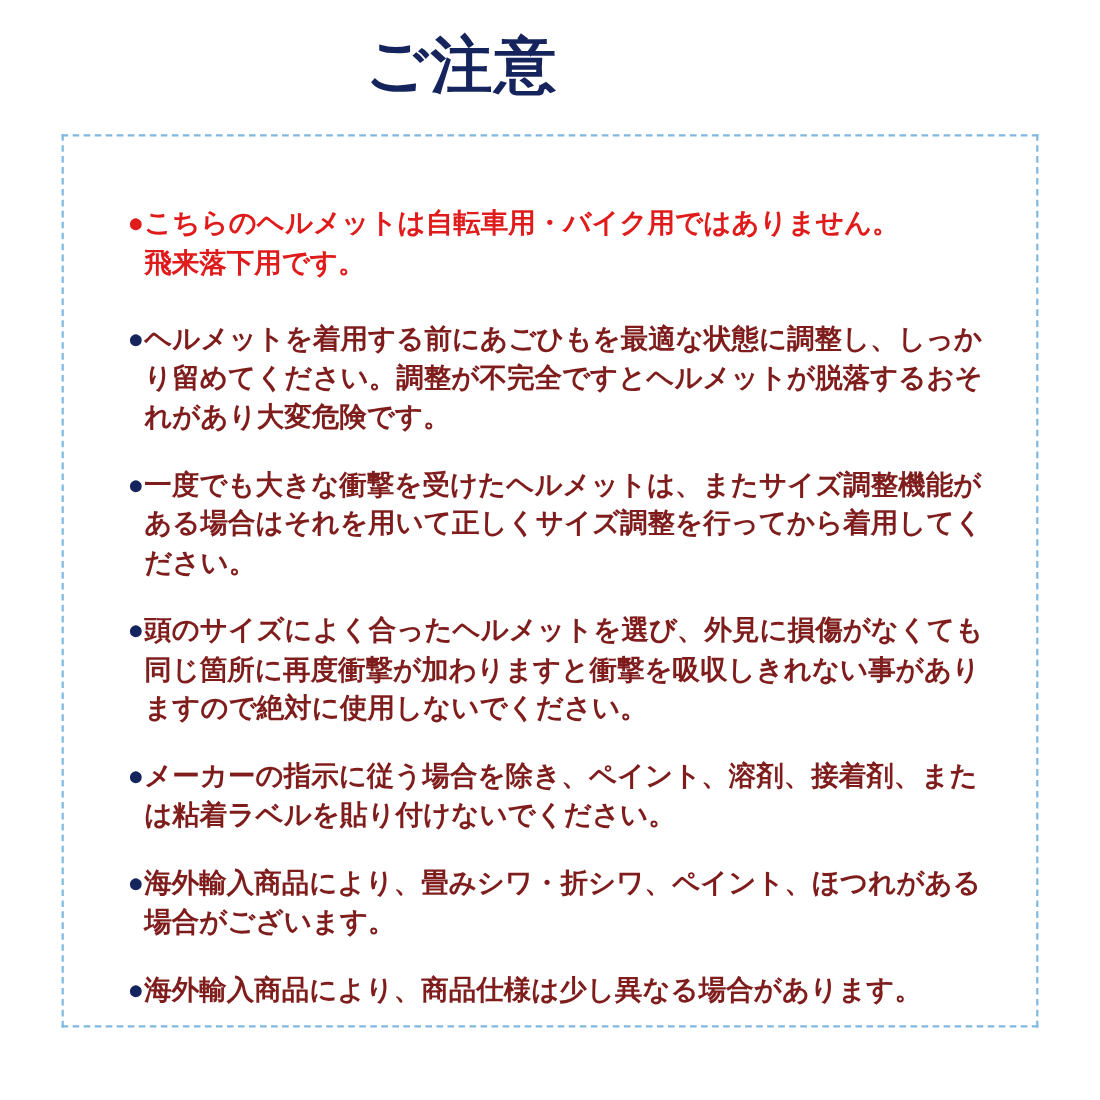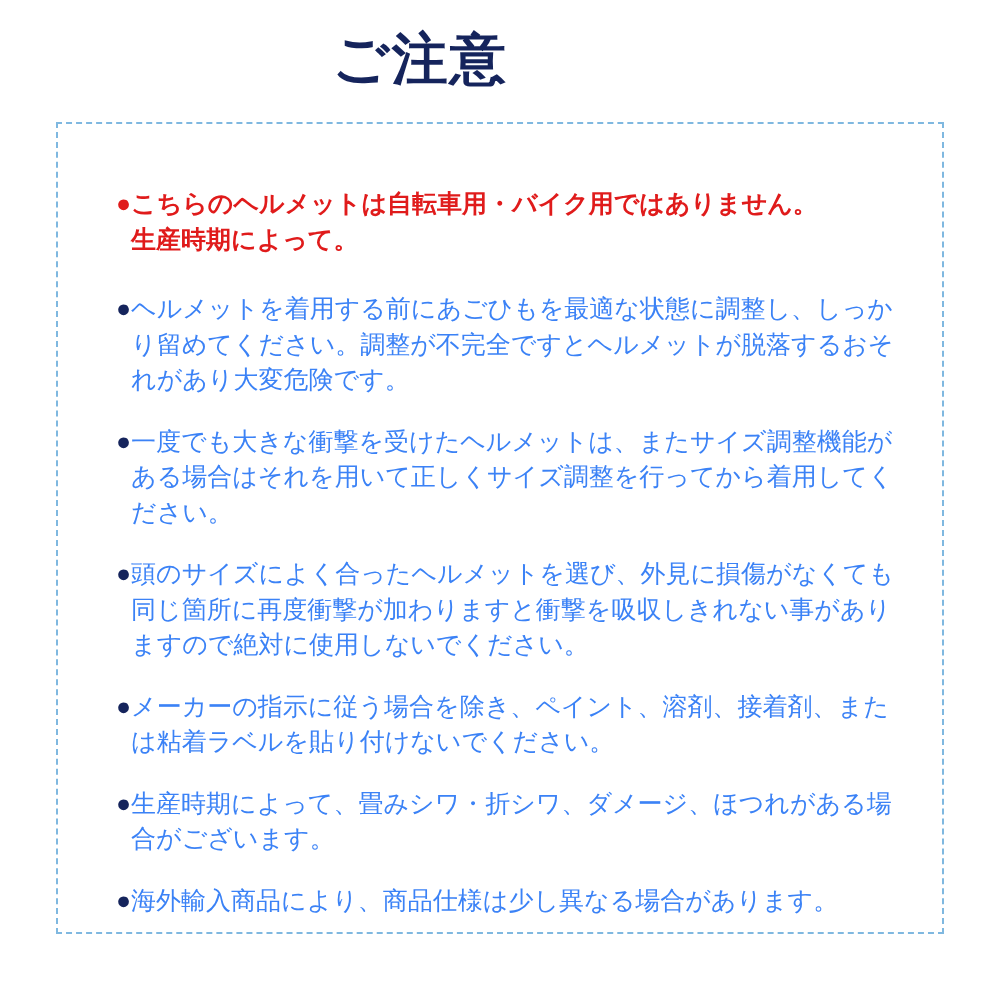--- a/index.html
+++ b/index.html
@@ -55,23 +55,24 @@
   .bullet {
     flex: 0 0 auto;
     font-size: 25px;
     line-height: 1.42;
     color: #15245c;
   }
   .notice-text {
     flex: 1 1 auto;
     font-size: 25px;
     line-height: 1.42;
-    color: #3b82f6;
+    color: #7f1d1d;
     white-space: pre-line;
     letter-spacing: 0px;
+    font-weight: bold;
   }
   .notice-item.warning .bullet,
   .notice-item.warning .notice-text {
     color: #e01b1b;
     font-weight: bold;
   }
   .notice-item.warning {
     margin-bottom: 34px;
   }
 </style>
@@ -81,21 +82,21 @@
 <div class="page">
 
   <div class="title">ご注意</div>
 
   <div class="notice-box">
     <div class="notice-list">
 
       <div class="notice-item warning">
         <span class="bullet">●</span>
         <span class="notice-text">こちらのヘルメットは自転車用・バイク用ではありません。
-生産時期によって。</span>
+飛来落下用です。</span>
       </div>
 
       <div class="notice-item">
         <span class="bullet">●</span>
         <span class="notice-text">ヘルメットを着用する前にあごひもを最適な状態に調整し、しっかり留めてください。調整が不完全ですとヘルメットが脱落するおそれがあり大変危険です。</span>
       </div>
 
       <div class="notice-item">
         <span class="bullet">●</span>
         <span class="notice-text">一度でも大きな衝撃を受けたヘルメットは、またサイズ調整機能がある場合はそれを用いて正しくサイズ調整を行ってから着用してください。</span>
@@ -106,21 +107,21 @@
         <span class="notice-text">頭のサイズによく合ったヘルメットを選び、外見に損傷がなくても同じ箇所に再度衝撃が加わりますと衝撃を吸収しきれない事がありますので絶対に使用しないでください。</span>
       </div>
 
       <div class="notice-item">
         <span class="bullet">●</span>
         <span class="notice-text">メーカーの指示に従う場合を除き、ペイント、溶剤、接着剤、または粘着ラベルを貼り付けないでください。</span>
       </div>
 
       <div class="notice-item">
         <span class="bullet">●</span>
-        <span class="notice-text">生産時期によって、畳みシワ・折シワ、ダメージ、ほつれがある場合がございます。</span>
+        <span class="notice-text">海外輸入商品により、畳みシワ・折シワ、ペイント、ほつれがある場合がございます。</span>
       </div>
 
       <div class="notice-item">
         <span class="bullet">●</span>
         <span class="notice-text">海外輸入商品により、商品仕様は少し異なる場合があります。</span>
       </div>
 
     </div>
   </div>
 

